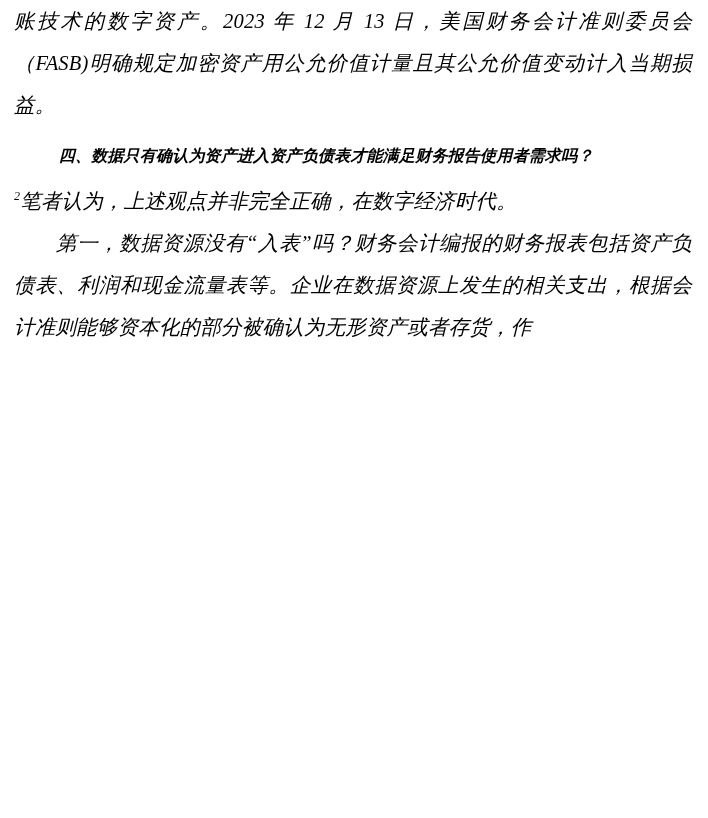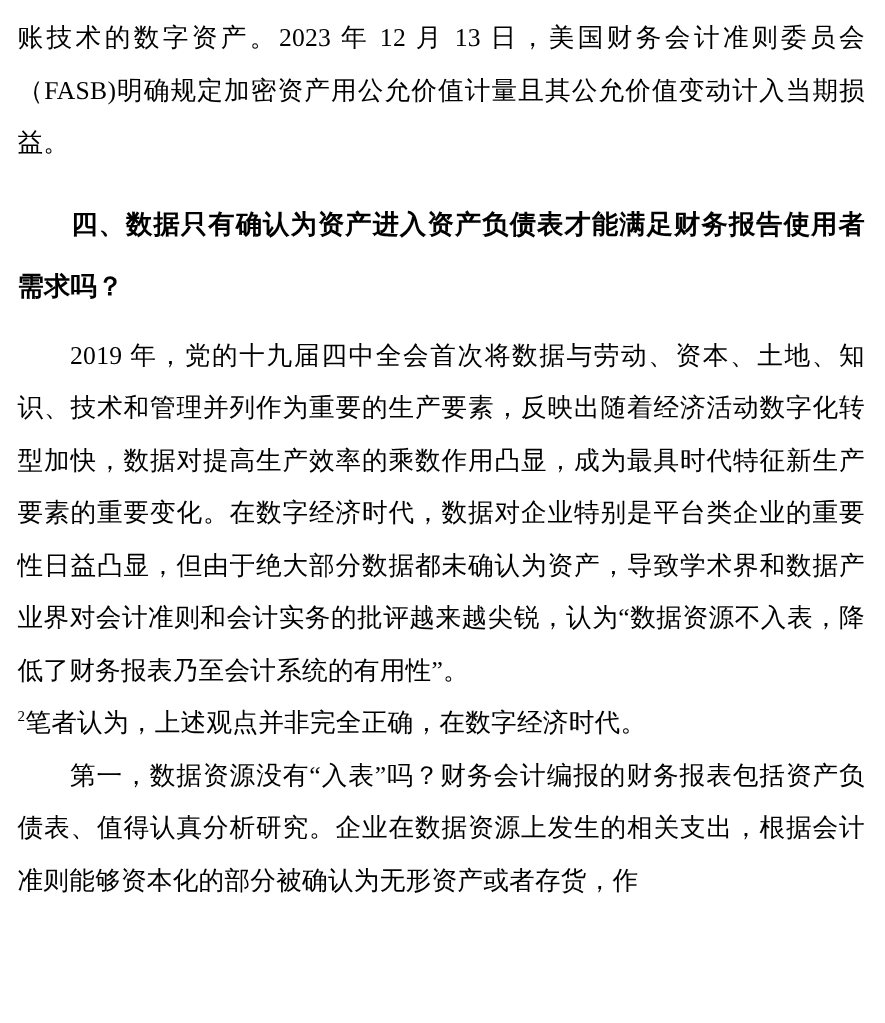--- a/index.html
+++ b/index.html
@@ -12,40 +12,41 @@
     height: 818px;
     font-family: "Liberation Serif", "DejaVu Serif", serif;
     color: #000000;
     overflow: hidden;
   }
   .page {
     position: relative;
     width: 708px;
     height: 710px;
     box-sizing: border-box;
-    padding: 10px 16px 0 14px;
+    padding: 0 16px 0 14px;
+    font-style: italic;
   }
   .para {
     font-size: 20.5px;
     line-height: 42px;
     text-align: justify;
     text-justify: inter-ideograph;
     margin: 0;
     letter-spacing: 0.2px;
   }
   .indent {
     text-indent: 2.05em;
   }
   .heading {
-    font-size: 21px;
-    line-height: 50px;
+    font-size: 16px;
+    line-height: 24px;
     font-weight: bold;
     text-align: justify;
     text-justify: inter-ideograph;
-    margin: 0;
+    margin: 12px;
     text-indent: 2.05em;
     letter-spacing: 0.2px;
   }
   .gap-before {
     margin-top: 18px;
   }
   .gap-small {
     margin-top: 10px;
   }
   sup.footnote-mark {
@@ -56,19 +57,18 @@
 </style>
 </head>
 <body>
 
 <div class="page">
 
   <p class="para">账技术的数字资产。2023 年 12 月 13 日，美国财务会计准则委员会（FASB)明确规定加密资产用公允价值计量且其公允价值变动计入当期损益。</p>
 
   <p class="heading gap-before">四、数据只有确认为资产进入资产负债表才能满足财务报告使用者需求吗？</p>
 
-  <p class="para indent gap-small">2019 年，党的十九届四中全会首次将数据与劳动、资本、土地、知识、技术和管理并列作为重要的生产要素，反映出随着经济活动数字化转型加快，数据对提高生产效率的乘数作用凸显，成为最具时代特征新生产要素的重要变化。在数字经济时代，数据对企业特别是平台类企业的重要性日益凸显，但由于绝大部分数据都未确认为资产，导致学术界和数据产业界对会计准则和会计实务的批评越来越尖锐，认为“数据资源不入表，降低了财务报表乃至会计系统的有用性”。</p>
 
   <p class="para"><sup class="footnote-mark">2</sup><span>笔者认为，上述观点并非完全正确，在数字经济时代。</span></p>
 
-  <p class="para indent">第一，数据资源没有“入表”吗？财务会计编报的财务报表包括资产负债表、值得认真分析研究。企业在数据资源上发生的相关支出，根据会计准则能够资本化的部分被确认为无形资产或者存货，作</p>
+  <p class="para indent">第一，数据资源没有“入表”吗？财务会计编报的财务报表包括资产负债表、利润和现金流量表等。企业在数据资源上发生的相关支出，根据会计准则能够资本化的部分被确认为无形资产或者存货，作</p>
 
 </div>
 
 </body></html>

